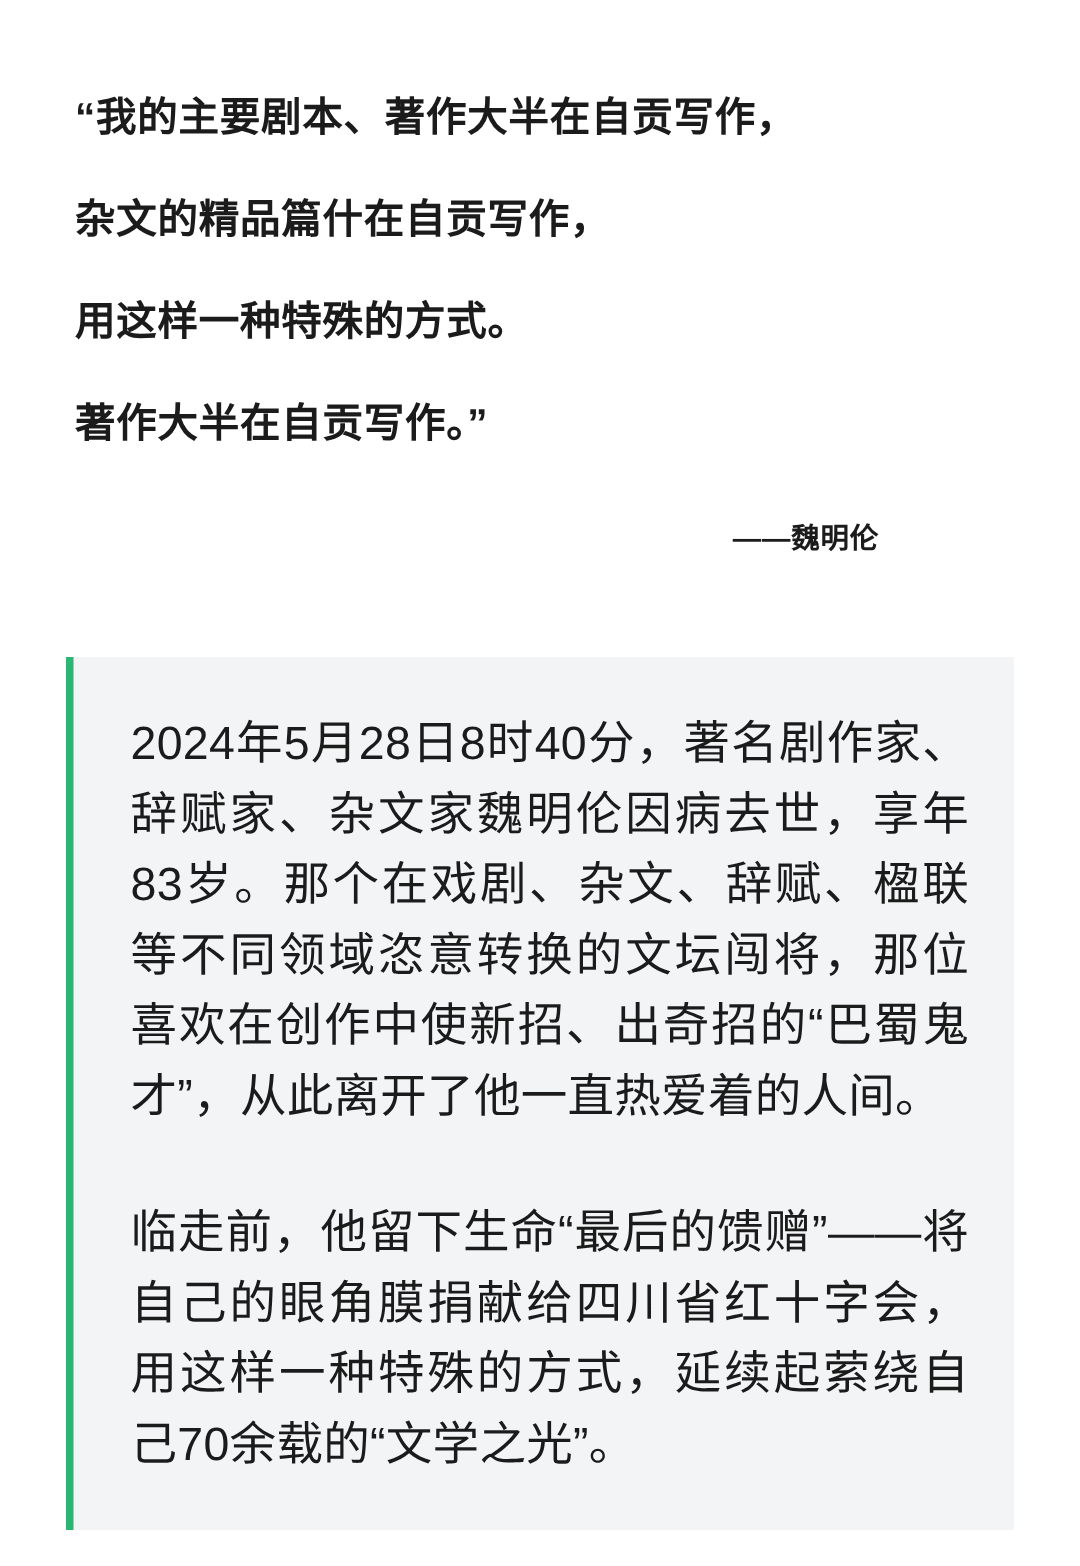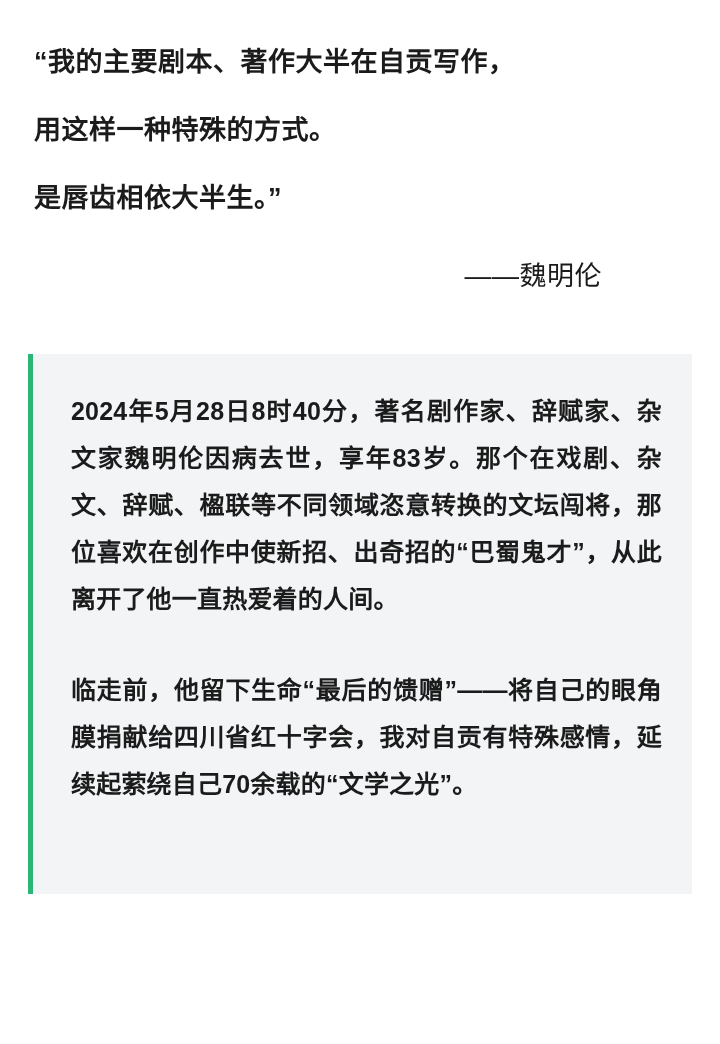--- a/index.html
+++ b/index.html
@@ -11,81 +11,82 @@
     width: 720px;
     min-height: 1044px;
     font-family: "Liberation Sans", "DejaVu Sans", sans-serif;
     color: #1a1a1a;
     -webkit-font-smoothing: antialiased;
   }
   .page {
     width: 720px;
     min-height: 1044px;
     box-sizing: border-box;
-    padding: 0;
+    padding: 16px;
     position: relative;
     background: #ffffff;
   }
 
   
   .quote-block {
     padding: 28px 34px 0 34px;
   }
   .quote-line {
     font-size: 27px;
     line-height: 68px;
     font-weight: 700;
     color: #1b1b1b;
     letter-spacing: 0.5px;
     white-space: pre;
   }
   .quote-attribution {
     text-align: right;
-    font-size: 27px;
-    font-weight: 400;
+    font-size: 19px;
+    font-weight: 700;
     color: #1b1b1b;
     line-height: 68px;
     padding-right: 84px;
     margin-top: 10px;
     letter-spacing: 0.5px;
   }
 
   
   .callout {
     margin: 44px 28px 0 28px;
     background: #f2f4f5;
     border-left: 5px solid #2bb673;
     box-sizing: border-box;
     padding: 34px 30px 34px 38px;
     min-height: 540px;
   }
   .callout p {
     margin: 0;
-    font-size: 25px;
+    font-size: 31px;
     line-height: 47px;
-    font-weight: 700;
+    font-weight: 400;
     color: #1b1b1b;
     text-align: justify;
     text-justify: inter-ideograph;
     letter-spacing: 0.2px;
   }
   .callout p + p {
     margin-top: 44px;
   }
 </style>
 </head>
 <body>
 
 <div class="page">
 
   <section class="quote-block">
     <div class="quote-line">“我的主要剧本、著作大半在自贡写作，</div>
+    <div class="quote-line">杂文的精品篇什在自贡写作，</div>
     <div class="quote-line">用这样一种特殊的方式。</div>
-    <div class="quote-line">是唇齿相依大半生。”</div>
+    <div class="quote-line">著作大半在自贡写作。”</div>
     <div class="quote-attribution">——魏明伦</div>
   </section>
 
   <section class="callout">
     <p>2024年5月28日8时40分，著名剧作家、辞赋家、杂文家魏明伦因病去世，享年83岁。那个在戏剧、杂文、辞赋、楹联等不同领域恣意转换的文坛闯将，那位喜欢在创作中使新招、出奇招的“巴蜀鬼才”，从此离开了他一直热爱着的人间。</p>
-    <p>临走前，他留下生命“最后的馈赠”——将自己的眼角膜捐献给四川省红十字会，我对自贡有特殊感情，延续起萦绕自己70余载的“文学之光”。</p>
+    <p>临走前，他留下生命“最后的馈赠”——将自己的眼角膜捐献给四川省红十字会，用这样一种特殊的方式，延续起萦绕自己70余载的“文学之光”。</p>
   </section>
 
 </div>
 
 </body></html>

